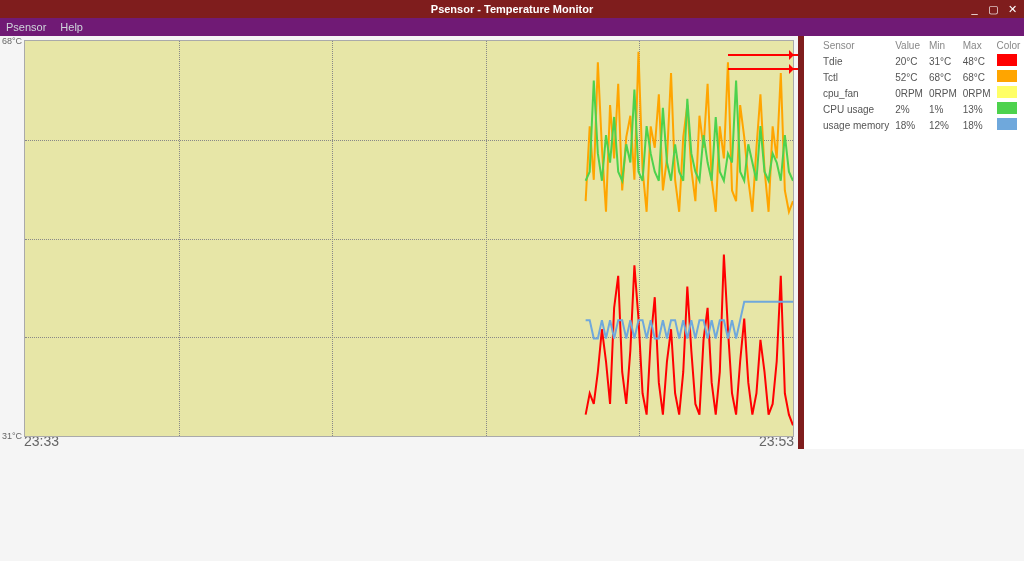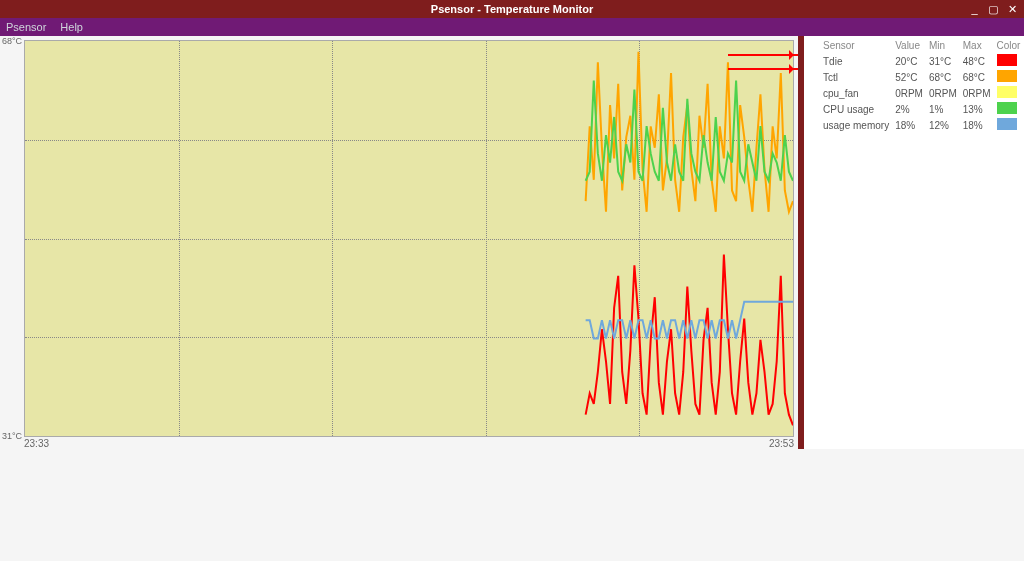--- a/index.html
+++ b/index.html
@@ -7,21 +7,21 @@
 .titlebar .title{font-weight:600}
 .titlebar .winbtns{position:absolute;right:6px;top:0;height:18px;display:flex;align-items:center;gap:8px}
 .winbtn{width:11px;height:11px;display:inline-block;color:#fff;font-size:11px;line-height:11px;text-align:center}
 .menubar{height:18px;background:#701a75;color:#cfd5db;display:flex;align-items:center;padding-left:6px;gap:14px;font-size:11px}
 .menuitem{cursor:pointer}
 .content{display:flex;height:413px}
 .chart{position:relative;flex:1;height:100%}
 .ylabel{position:absolute;left:2px;font-size:9px;color:#666}
 .ylabel.top{top:0}
 .ylabel.bot{bottom:8px}
-.xlabel{position:absolute;bottom:0;font-size:10px;color:#666}
+.xlabel{position:absolute;bottom:0;font-size:14px;color:#666}
 .xlabel.left{left:24px}
 .xlabel.right{right:4px}
 .plot{position:absolute;left:24px;right:4px;top:4px;bottom:12px;background:#e7e6a7;border:1px solid #aaa}
 .plot .grid{position:absolute;inset:0}
 .plot .gline-v{position:absolute;top:0;bottom:0;border-left:1px dotted #888}
 .plot .gline-h{position:absolute;left:0;right:0;border-top:1px dotted #888}
 .plot svg{position:absolute;inset:0;width:100%;height:100%}
 .side{width:188px;background:#fff;border-left:6px solid #7f1d1d;padding:2px 16px}
 .side table{width:100%;border-collapse:collapse;font-size:10px;color:#555}
 .side th{color:#888;font-weight:400;text-align:left;padding:2px 3px}

